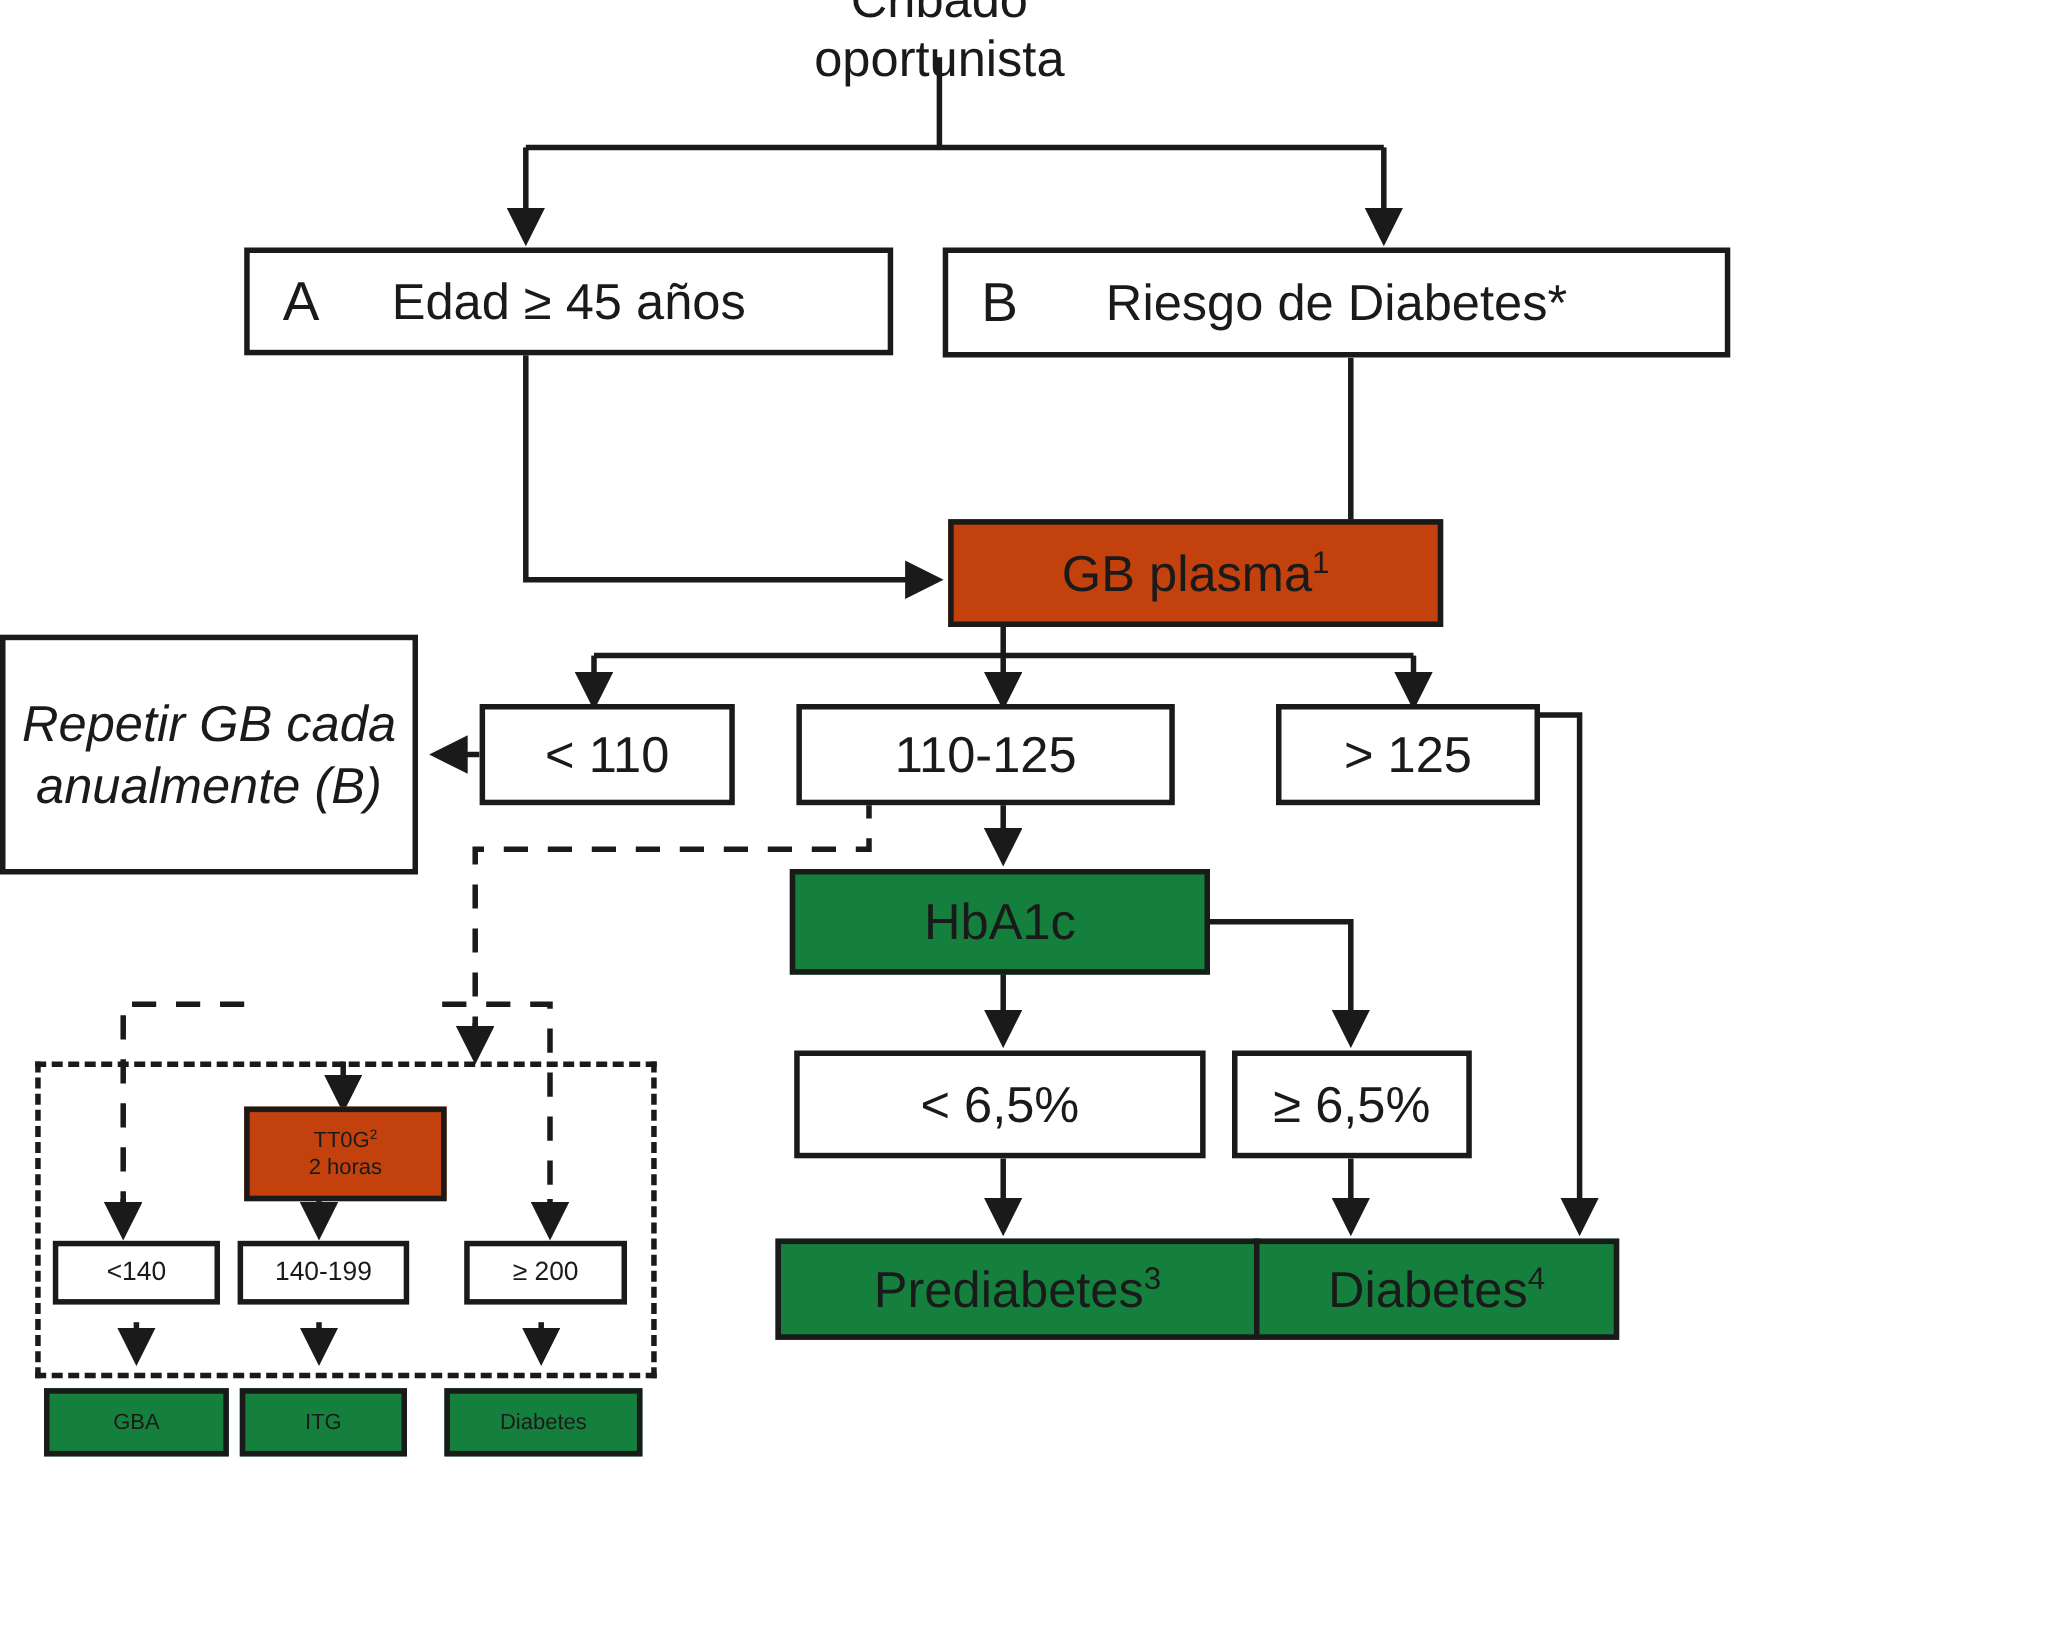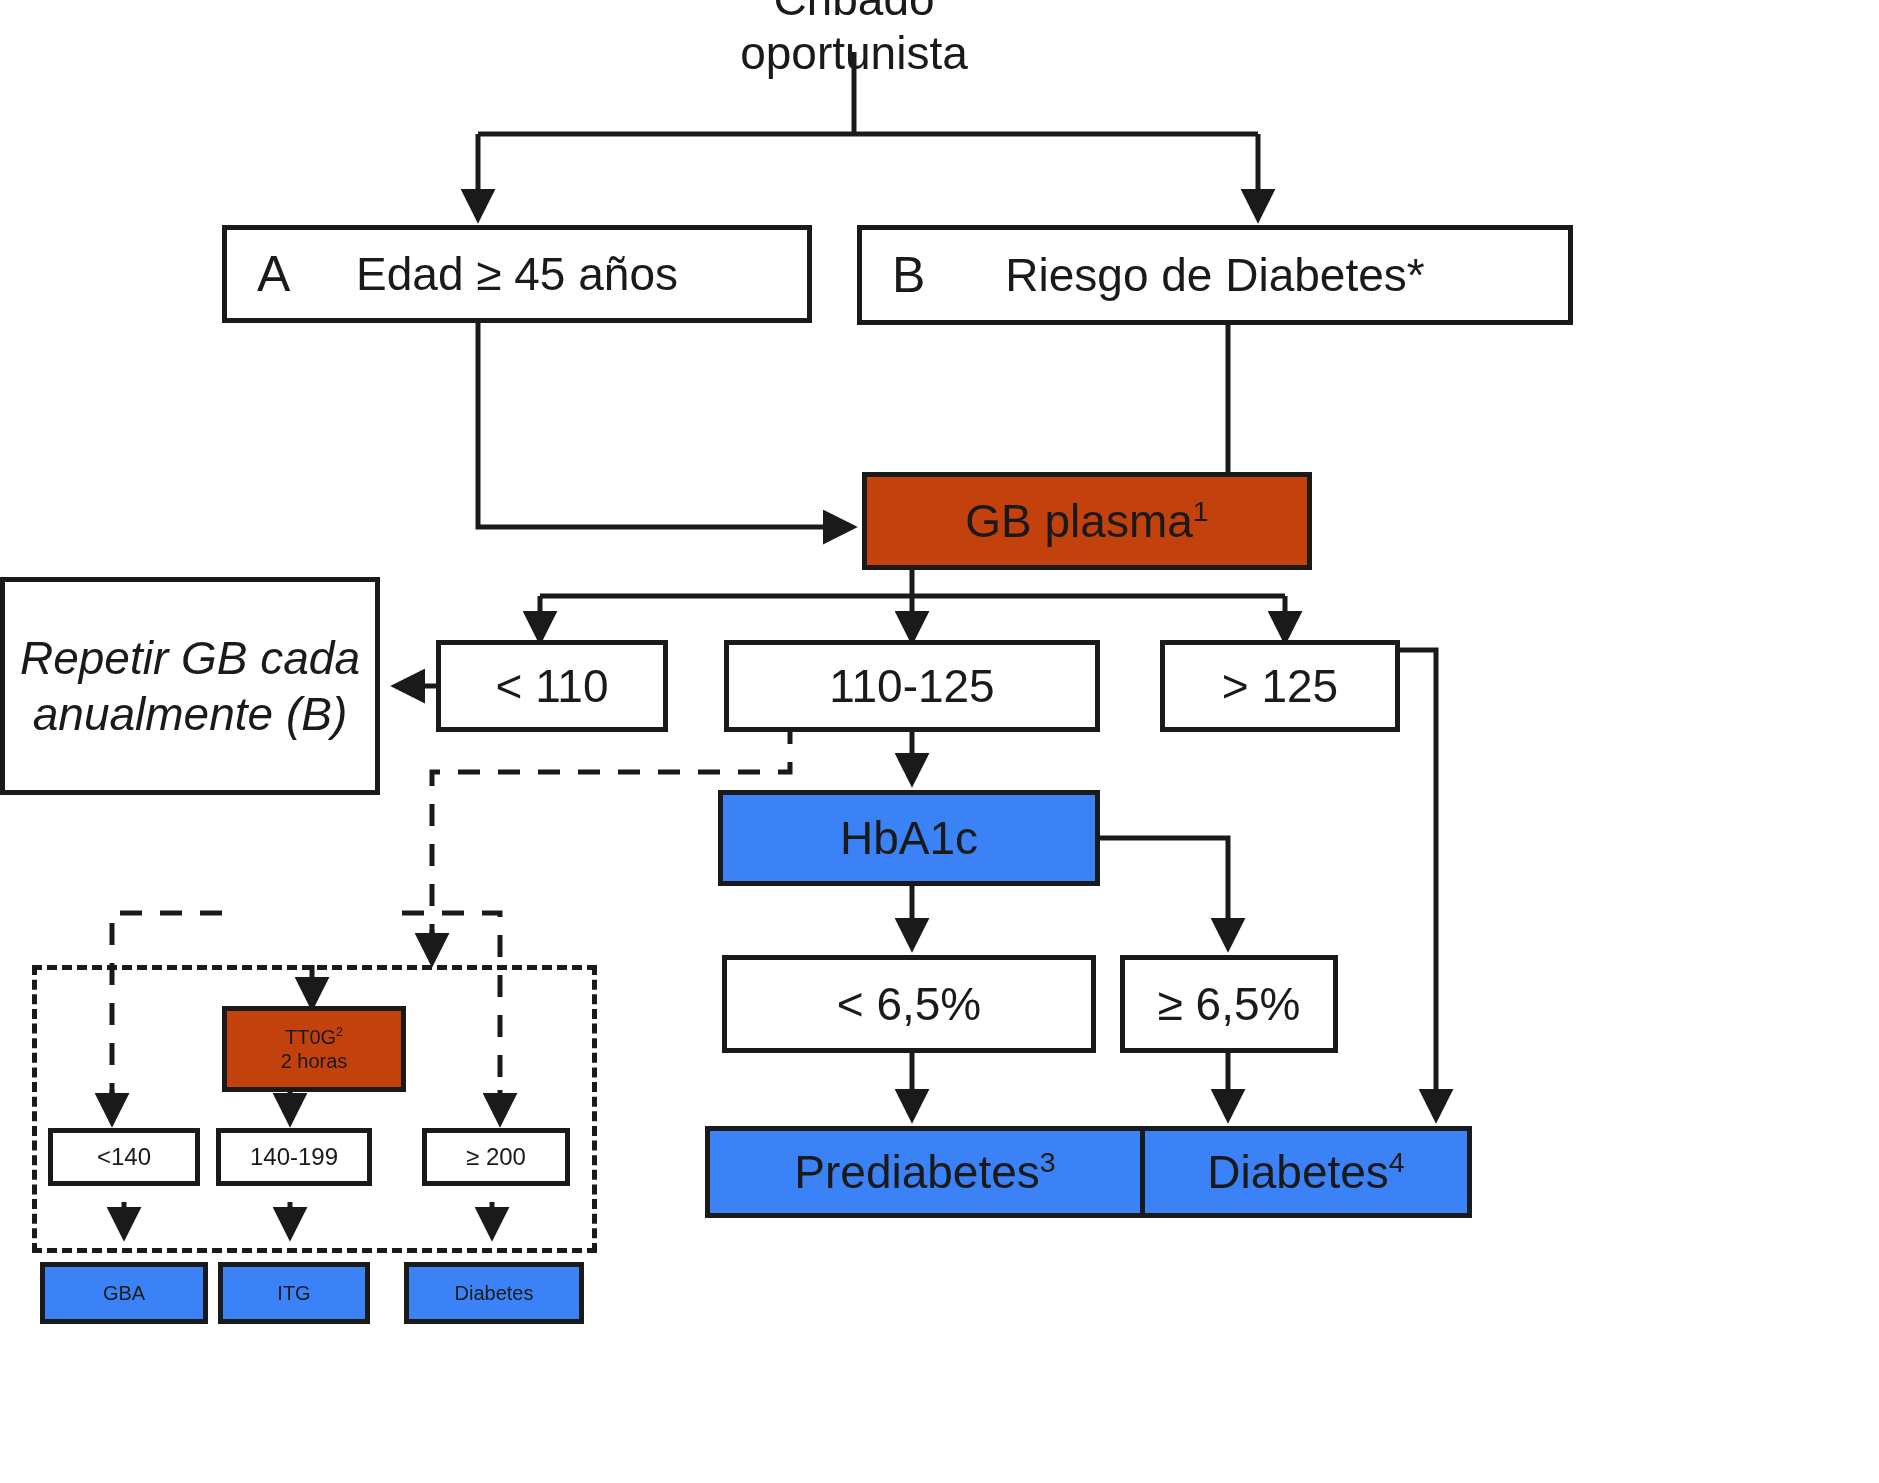--- a/index.html
+++ b/index.html
@@ -29,21 +29,21 @@
     display: flex;
     flex-direction: column;
     align-items: center;
     justify-content: center;
     text-align: center;
     border: 5px solid #1a1a1a;
     background: #ffffff;
     line-height: 1.22;
   }
   .node.shaded-light { background: #c2410c; }
-  .node.shaded-dark  { background: #3b82f6; }
+  .node.shaded-dark  { background: #15803d; }
   .plain {
     position: absolute;
     display: flex;
     align-items: center;
     justify-content: center;
     text-align: center;
   }
   .dashed-group {
     position: absolute;
     box-sizing: border-box;
@@ -150,21 +150,21 @@
 
   <div class="node" style="left:0px; top:577px; width:380px; height:218px;font-style:italic;">
     <span class="f46 boxlabel">Repetir GB cada</span>
     <span class="f46 boxlabel">anualmente (B)</span>
   </div>
 
   <div class="node" style="left:436px; top:640px; width:232px; height:92px;">
     <span class="f46">&lt; 110</span>
   </div>
 
-  <div class="node" style="left:724px; top:640px; width:376px; height:92px;">
+  <div class="node" style="left:724px; top:640px; width:344px; height:92px;">
     <span class="f46">110-125</span>
   </div>
 
   <div class="node" style="left:1160px; top:640px; width:240px; height:92px;">
     <span class="f46">&gt; 125</span>
   </div>
 
   <div class="node shaded-dark" style="left:718px; top:790px; width:382px; height:96px;">
     <span class="f46">HbA1c</span>
   </div>

